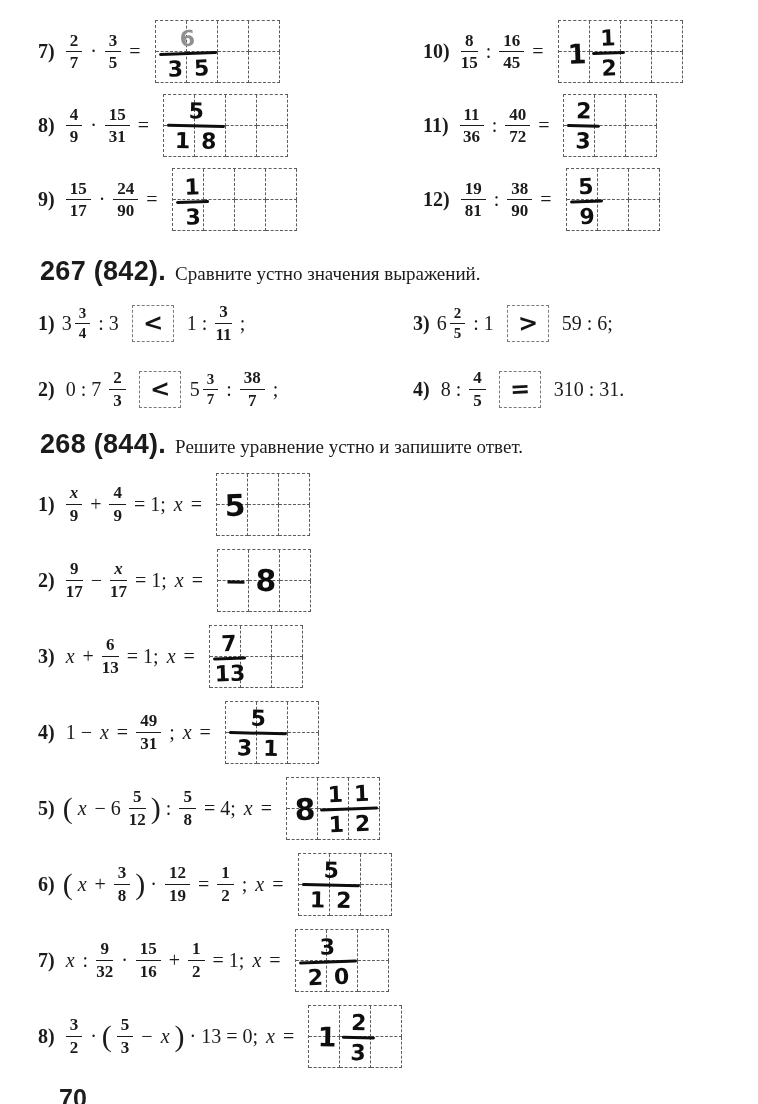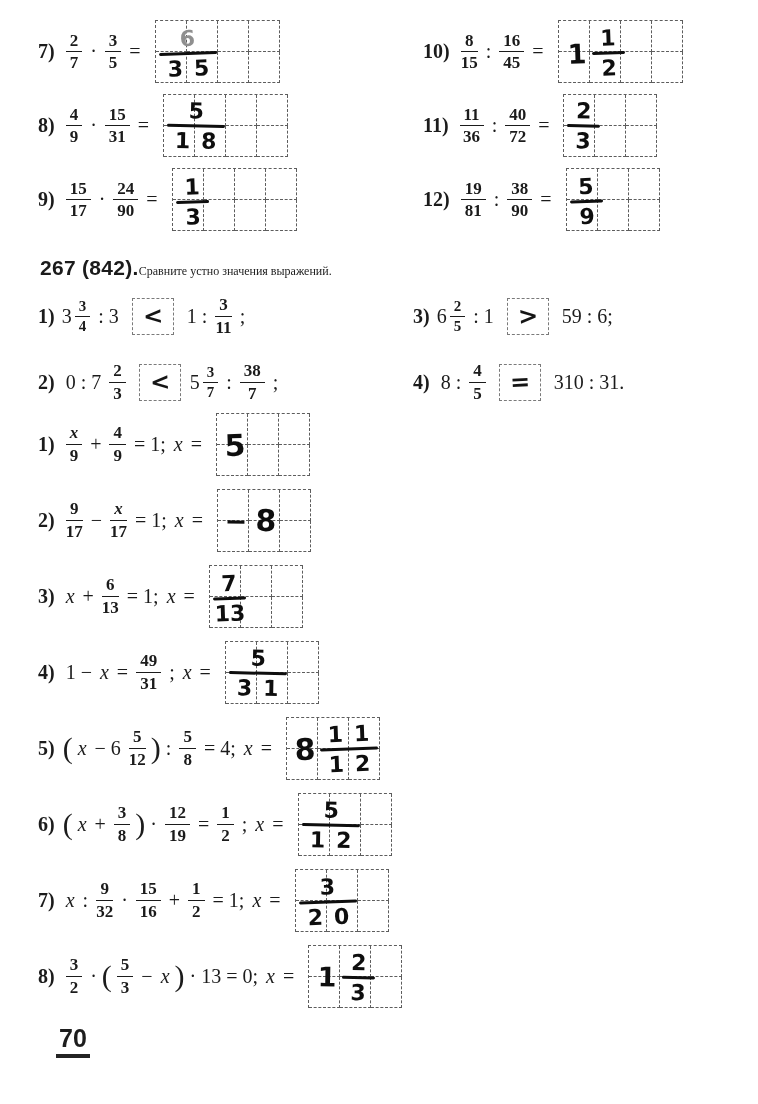--- a/index.html
+++ b/index.html
@@ -54,22 +54,22 @@
   .hwf { display:flex; flex-direction:column; align-items:center; }
   .hwf.w1 { width:33px; }
   .hwf.w2 { width:58px; }
   .hwf .hn, .hwf .hd { font-size:22px; line-height:25px; }
   .hwf .bar { align-self:stretch; height:3px; background:#0e0e0e; border-radius:2px; margin:1px 0; }
   .sp { letter-spacing:0.5em; margin-right:-0.5em; }
   .faint { color:#8f8f8f; }
 
   
   .shead { margin:14px 0 10px 2px; }
-  .hnum { font-family:"Liberation Sans", sans-serif; font-weight:900; font-size:21px; letter-spacing:0.3px; }
-  .htext { font-size:12px; }
+  .hnum { font-family:"Liberation Sans", sans-serif; font-weight:900; font-size:27px; letter-spacing:0.3px; }
+  .htext { font-size:19px; margin-left:9px; }
 
   
   .cmp { display:grid; grid-template-columns:375px 1fr; row-gap:14px; margin:6px 0 2px; }
   .cmp .row { min-height:52px; }
   .sgn {
     display:inline-flex; width:42px; height:37px; margin:0 9px;
     border:1.5px dashed #7a7a7a; align-items:center; justify-content:center;
     flex-shrink:0;
   }
   .sgn b {
@@ -365,20 +365,23 @@
           <span class="d">5</span>
         </span>
       <span class="sgn">
           <b>=</b>
         </span>
       <span class="t">310 : 31.</span>
     </div>
   </div>
 
   
+  <div class="shead">
+    <b class="hnum">268 (844).</b><span class="htext">Решите уравнение устно и запишите ответ.</span>
+  </div>
 
   <div class="eq268">
 
     <div class="row">
       <span class="lbl">1)</span>
       <span class="frac">
           <span class="n var">x</span>
           <span class="d">9</span>
         </span>
       <span class="t">+</span>

